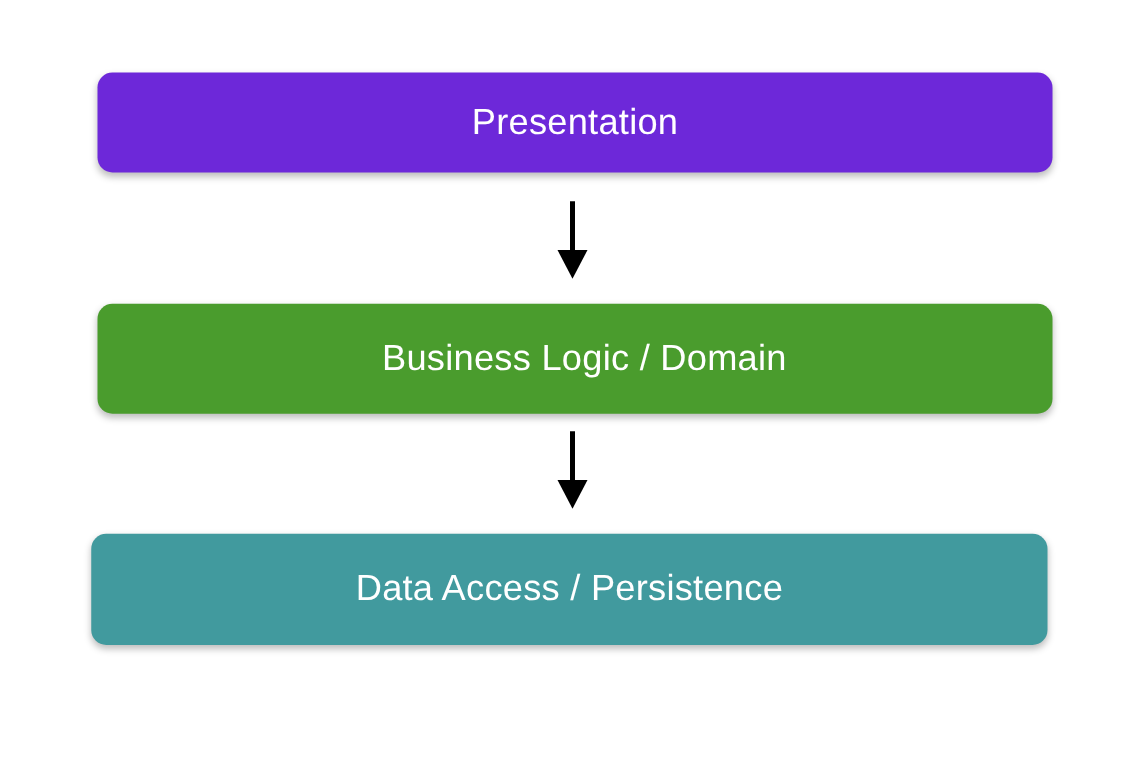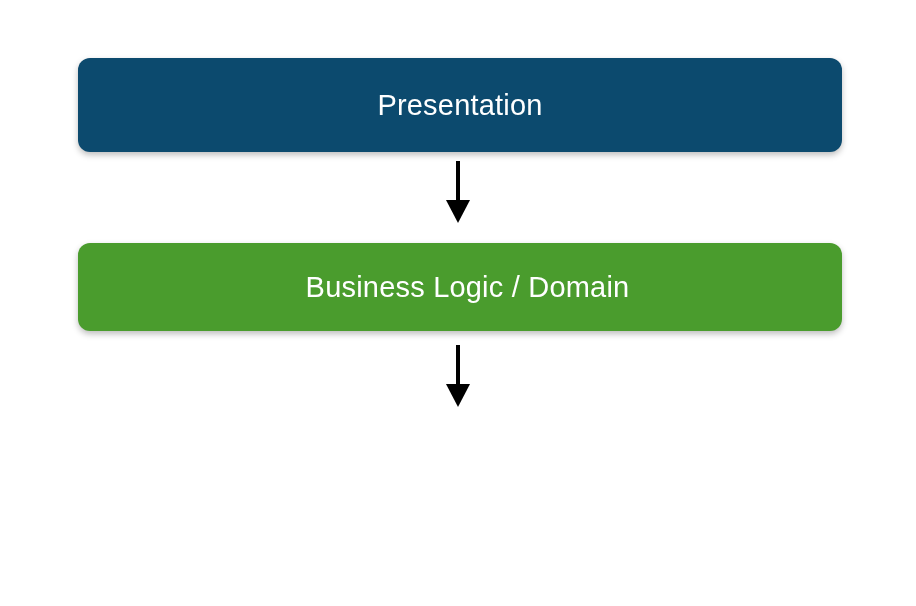--- a/index.html
+++ b/index.html
@@ -38,22 +38,22 @@
     letter-spacing: 0.2px;
     line-height: 1;
     white-space: nowrap;
   }
 
   
   #box-presentation {
     left: 78px;
     top: 58px;
     width: 764px;
-    height: 94px;
-    background: #0c4a6e;
+    height: 80px;
+    background: #6d28d9;
   }
 
   
   #box-business-logic {
     left: 78px;
     top: 243px;
     width: 764px;
     height: 88px;
     background: #4a9c2d;
     padding-left: 15px;
@@ -99,14 +99,17 @@
 
   <div class="layer-box" id="box-business-logic">
     <span class="layer-label">Business Logic / Domain</span>
   </div>
 
   <svg class="connector-arrow" id="arrow-business-to-data" viewBox="0 0 60 70">
     <line x1="30" y1="5" x2="30" y2="50" stroke="#000000" stroke-width="4"></line>
     <polygon points="30,67 18,44 42,44" fill="#000000"></polygon>
   </svg>
 
+  <div class="layer-box" id="box-data-access">
+    <span class="layer-label">Data Access / Persistence</span>
+  </div>
 
 </div>
 
 </body></html>

